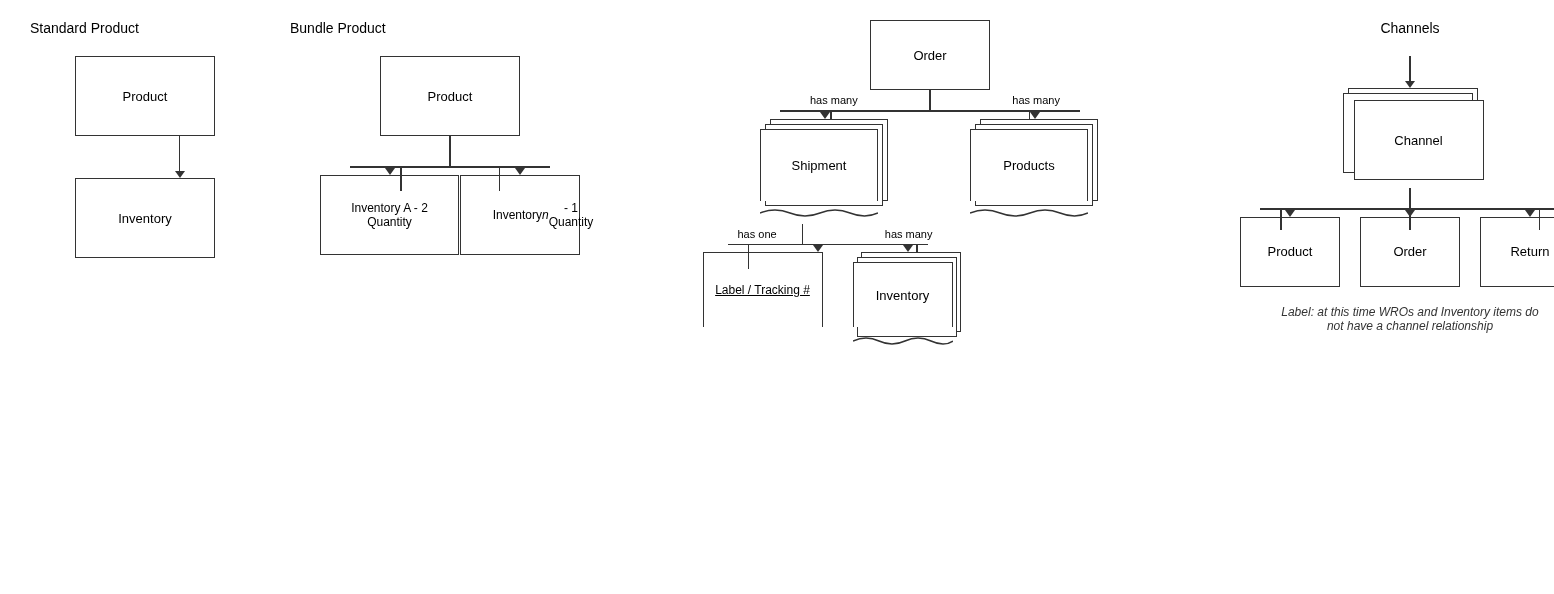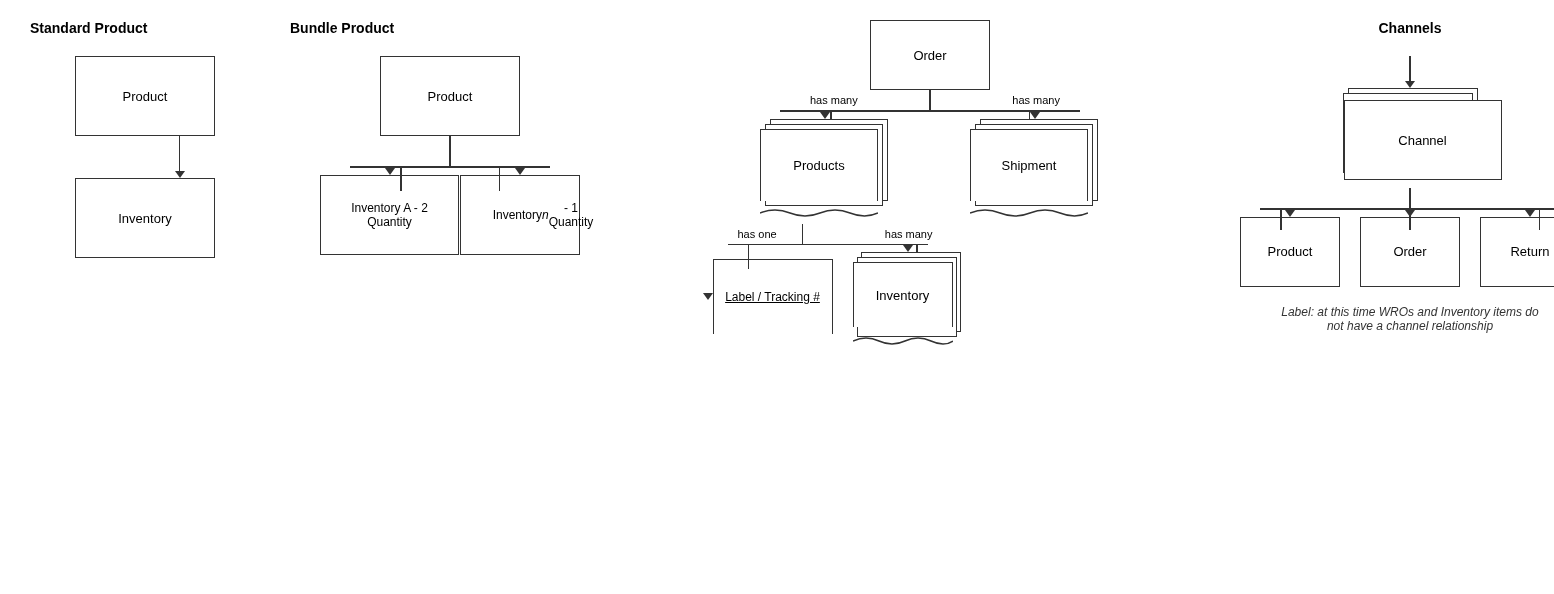--- a/index.html
+++ b/index.html
@@ -15,21 +15,21 @@
       display: flex;
       flex-direction: row;
       align-items: flex-start;
       padding: 20px 30px;
       gap: 0;
       width: 1554px;
     }
 
     
     .section-title {
-      font-weight: bold;
+      font-weight: normal;
       font-size: 14px;
       margin-bottom: 20px;
       text-align: left;
     }
 
     
     .section {
       display: flex;
       flex-direction: column;
       align-items: flex-start;
@@ -179,65 +179,65 @@
         <div style="width:300px;height:1.5px;background:#333;"></div>
         <span style="position:absolute;top:-16px;left:30px;font-size:11px;">has many</span>
         <span style="position:absolute;top:-16px;right:20px;font-size:11px;">has many</span>
 
         <div style="position:absolute;top:0;left:50px;width:1.5px;height:25px;background:#333;"></div>
 
         <div style="position:absolute;top:0;right:50px;width:1.5px;height:25px;background:#333;"></div>
       </div>
 
       <div style="display:flex;flex-direction:row;justify-content:space-between;width:340px;margin-top:0;">
+
+        <div style="display:flex;flex-direction:column;align-items:center;">
+          <div class="arrow-head"></div>
+
+          <div style="position:relative;width:130px;height:100px;">
+            <div style="position:absolute;top:0;left:10px;width:118px;height:82px;border:1.5px solid #333;background:#fff;z-index:1;"></div>
+            <div style="position:absolute;top:5px;left:5px;width:118px;height:82px;border:1.5px solid #333;background:#fff;z-index:2;"></div>
+            <div style="position:absolute;top:10px;left:0;width:118px;height:72px;border:1.5px solid #333;border-bottom:none;background:#fff;z-index:3;display:flex;align-items:center;justify-content:center;font-size:13px;">Shipment</div>
+
+            <svg style="position:absolute;bottom:0;left:0;z-index:4;" width="118" height="12">
+              <path d="M0,6 Q15,0 30,6 Q45,12 60,6 Q75,0 90,6 Q105,12 118,6" stroke="#333" stroke-width="1.5" fill="none"></path>
+            </svg>
+          </div>
+        </div>
 
         <div style="display:flex;flex-direction:column;align-items:center;">
           <div class="arrow-head"></div>
           <div style="position:relative;width:130px;height:100px;">
             <div style="position:absolute;top:0;left:10px;width:118px;height:82px;border:1.5px solid #333;background:#fff;z-index:1;"></div>
             <div style="position:absolute;top:5px;left:5px;width:118px;height:82px;border:1.5px solid #333;background:#fff;z-index:2;"></div>
             <div style="position:absolute;top:10px;left:0;width:118px;height:72px;border:1.5px solid #333;border-bottom:none;background:#fff;z-index:3;display:flex;align-items:center;justify-content:center;font-size:13px;">Products</div>
             <svg style="position:absolute;bottom:0;left:0;z-index:4;" width="118" height="12">
               <path d="M0,6 Q15,0 30,6 Q45,12 60,6 Q75,0 90,6 Q105,12 118,6" stroke="#333" stroke-width="1.5" fill="none"></path>
             </svg>
           </div>
         </div>
-
-        <div style="display:flex;flex-direction:column;align-items:center;">
-          <div class="arrow-head"></div>
-
-          <div style="position:relative;width:130px;height:100px;">
-            <div style="position:absolute;top:0;left:10px;width:118px;height:82px;border:1.5px solid #333;background:#fff;z-index:1;"></div>
-            <div style="position:absolute;top:5px;left:5px;width:118px;height:82px;border:1.5px solid #333;background:#fff;z-index:2;"></div>
-            <div style="position:absolute;top:10px;left:0;width:118px;height:72px;border:1.5px solid #333;border-bottom:none;background:#fff;z-index:3;display:flex;align-items:center;justify-content:center;font-size:13px;">Shipment</div>
-
-            <svg style="position:absolute;bottom:0;left:0;z-index:4;" width="118" height="12">
-              <path d="M0,6 Q15,0 30,6 Q45,12 60,6 Q75,0 90,6 Q105,12 118,6" stroke="#333" stroke-width="1.5" fill="none"></path>
-            </svg>
-          </div>
-        </div>
       </div>
 
       <div style="display:flex;flex-direction:row;width:340px;margin-top:5px;position:relative;">
 
         <div style="display:flex;flex-direction:column;align-items:center;width:170px;text-decoration:underline;">
 
           <div style="width:1.5px;height:20px;background:#333;margin-left:-85px;"></div>
 
           <div style="position:relative;width:200px;margin-left:-35px;">
             <div style="width:200px;height:1.5px;background:#333;"></div>
             <span style="position:absolute;top:-16px;left:10px;font-size:11px;">has one</span>
             <span style="position:absolute;top:-16px;right:-5px;font-size:11px;">has many</span>
             <div style="position:absolute;top:0;left:20px;width:1.5px;height:25px;background:#333;"></div>
             <div style="position:absolute;top:0;right:10px;width:1.5px;height:25px;background:#333;"></div>
           </div>
 
           <div style="display:flex;flex-direction:row;justify-content:space-between;width:260px;margin-top:0;margin-left:-25px;">
 
-            <div style="display:flex;align-items:center;">
+            <div style="display:flex;flex-direction:column;align-items:flex-end;">
               <div class="arrow-head"></div>
               <div style="border:1.5px solid #333;border-bottom:none;background:#fff;display:flex;align-items:center;justify-content:center;text-align:center;font-size:12px;width:120px;height:75px;">Label / Tracking #</div>
             </div>
 
             <div style="display:flex;flex-direction:column;align-items:center;">
               <div class="arrow-head"></div>
               <div style="position:relative;width:110px;height:95px;">
                 <div style="position:absolute;top:0;left:8px;width:100px;height:80px;border:1.5px solid #333;background:#fff;z-index:1;"></div>
                 <div style="position:absolute;top:5px;left:4px;width:100px;height:80px;border:1.5px solid #333;background:#fff;z-index:2;"></div>
                 <div style="position:absolute;top:10px;left:0;width:100px;height:65px;border:1.5px solid #333;border-bottom:none;background:#fff;z-index:3;display:flex;align-items:center;justify-content:center;font-size:13px;">Inventory</div>
@@ -258,21 +258,21 @@
 
 
       <div class="arrow-down">
         <div class="arrow-line" style="height:25px;"></div>
         <div class="arrow-head"></div>
       </div>
 
       <div style="position:relative;width:145px;height:95px;margin-bottom:5px;">
         <div style="position:absolute;top:0;left:10px;width:130px;height:80px;border:1.5px solid #333;background:#fff;z-index:1;"></div>
         <div style="position:absolute;top:5px;left:5px;width:130px;height:80px;border:1.5px solid #333;background:#fff;z-index:2;"></div>
-        <div style="position:absolute;top:12px;left:6px;width:158px;height:80px;border:1.5px solid #333;background:#fff;z-index:3;display:flex;align-items:center;justify-content:center;font-size:13px;">Channel</div>
+        <div style="position:absolute;top:12px;left:16px;width:130px;height:80px;border:1.5px solid #333;background:#fff;z-index:3;display:flex;align-items:center;justify-content:center;font-size:13px;">Channel</div>
       </div>
 
       <div style="width:1.5px;height:20px;background:#333;"></div>
 
       <div style="position:relative;width:300px;">
         <div style="width:300px;height:1.5px;background:#333;"></div>
         <div style="position:absolute;top:0;left:20px;width:1.5px;height:22px;background:#333;"></div>
         <div style="position:absolute;top:0;left:149px;width:1.5px;height:22px;background:#333;"></div>
         <div style="position:absolute;top:0;right:20px;width:1.5px;height:22px;background:#333;"></div>
       </div>

